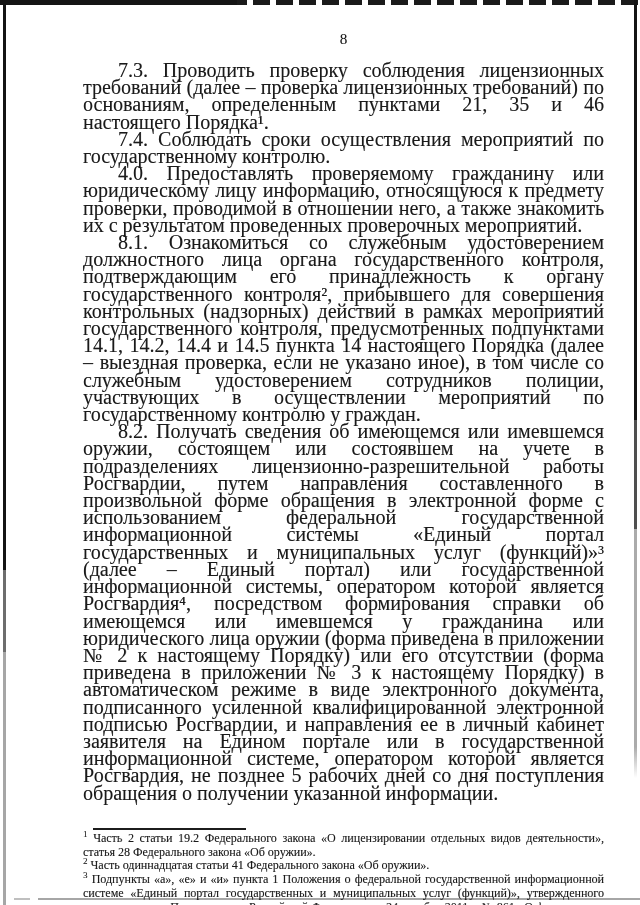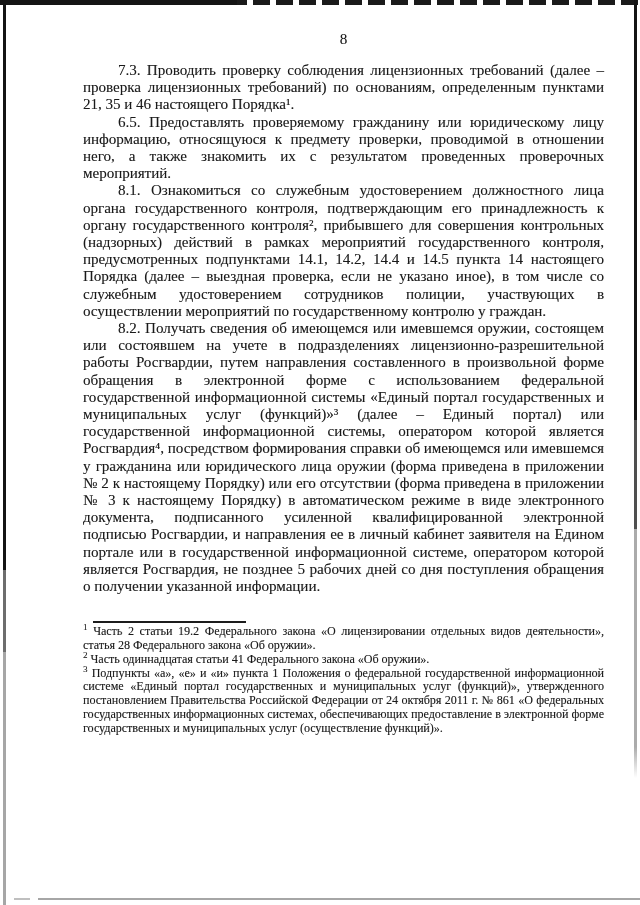--- a/index.html
+++ b/index.html
@@ -57,21 +57,21 @@
     width: 521px;
     text-shadow: 0.3px 0.3px 0 rgba(26,26,26,0.35);
   }
   .page-number {
     text-align: center;
     font-size: 15px;
     line-height: 17px;
   }
   .doc-body {
     margin-top: 14px;
-    font-size: 15px;
+    font-size: 20px;
     line-height: 17.2px;
     text-align: justify;
   }
   .doc-body p {
     margin: 0;
     text-indent: 35px;
   }
   .fn-sep {
     margin-top: 26px;
     margin-left: 10px;
@@ -104,21 +104,22 @@
   <div class="edge-right"></div>
   <div class="edge-bottom" style="background-color: rgb(166, 166, 166);"></div>
   <div class="edge-bottom-dash"></div>
 
   <div class="content">
 
     <div class="page-number">8</div>
 
     <div class="doc-body">
       <p>7.3. Проводить проверку соблюдения лицензионных требований (далее – проверка лицензионных требований) по основаниям, определенным пунктами 21, 35 и 46 настоящего Порядка¹.</p>
-      <p>6.5. Предоставлять проверяемому гражданину или юридическому лицу информацию, относящуюся к предмету проверки, проводимой в отношении него, а также знакомить их с результатом проведенных проверочных мероприятий.</p>
+      <p>7.4. Соблюдать сроки осуществления мероприятий по государственному контролю.</p>
+      <p>4.0. Предоставлять проверяемому гражданину или юридическому лицу информацию, относящуюся к предмету проверки, проводимой в отношении него, а также знакомить их с результатом проведенных проверочных мероприятий.</p>
       <p>8.1. Ознакомиться со служебным удостоверением должностного лица органа государственного контроля, подтверждающим его принадлежность к органу государственного контроля², прибывшего для совершения контрольных (надзорных) действий в рамках мероприятий государственного контроля, предусмотренных подпунктами 14.1, 14.2, 14.4 и 14.5 пункта 14 настоящего Порядка (далее – выездная проверка, если не указано иное), в том числе со служебным удостоверением сотрудников полиции, участвующих в осуществлении мероприятий по государственному контролю у граждан.</p>
       <p>8.2. Получать сведения об имеющемся или имевшемся оружии, состоящем или состоявшем на учете в подразделениях лицензионно-разрешительной работы Росгвардии, путем направления составленного в произвольной форме обращения в электронной форме с использованием федеральной государственной информационной системы «Единый портал государственных и муниципальных услуг (функций)»³ (далее – Единый портал) или государственной информационной системы, оператором которой является Росгвардия⁴, посредством формирования справки об имеющемся или имевшемся у гражданина или юридического лица оружии (форма приведена в приложении № 2 к настоящему Порядку) или его отсутствии (форма приведена в приложении № 3 к настоящему Порядку) в автоматическом режиме в виде электронного документа, подписанного усиленной квалифицированной электронной подписью Росгвардии, и направления ее в личный кабинет заявителя на Едином портале или в государственной информационной системе, оператором которой является Росгвардия, не позднее 5 рабочих дней со дня поступления обращения о получении указанной информации.</p>
     </div>
 
     <div class="fn-sep"></div>
 
     <div class="footnotes">
       <div class="footnote">
         <sup>1</sup>
         <span>Часть 2 статьи 19.2 Федерального закона «О лицензировании отдельных видов деятельности», статья 28 Федерального закона «Об оружии».</span>

